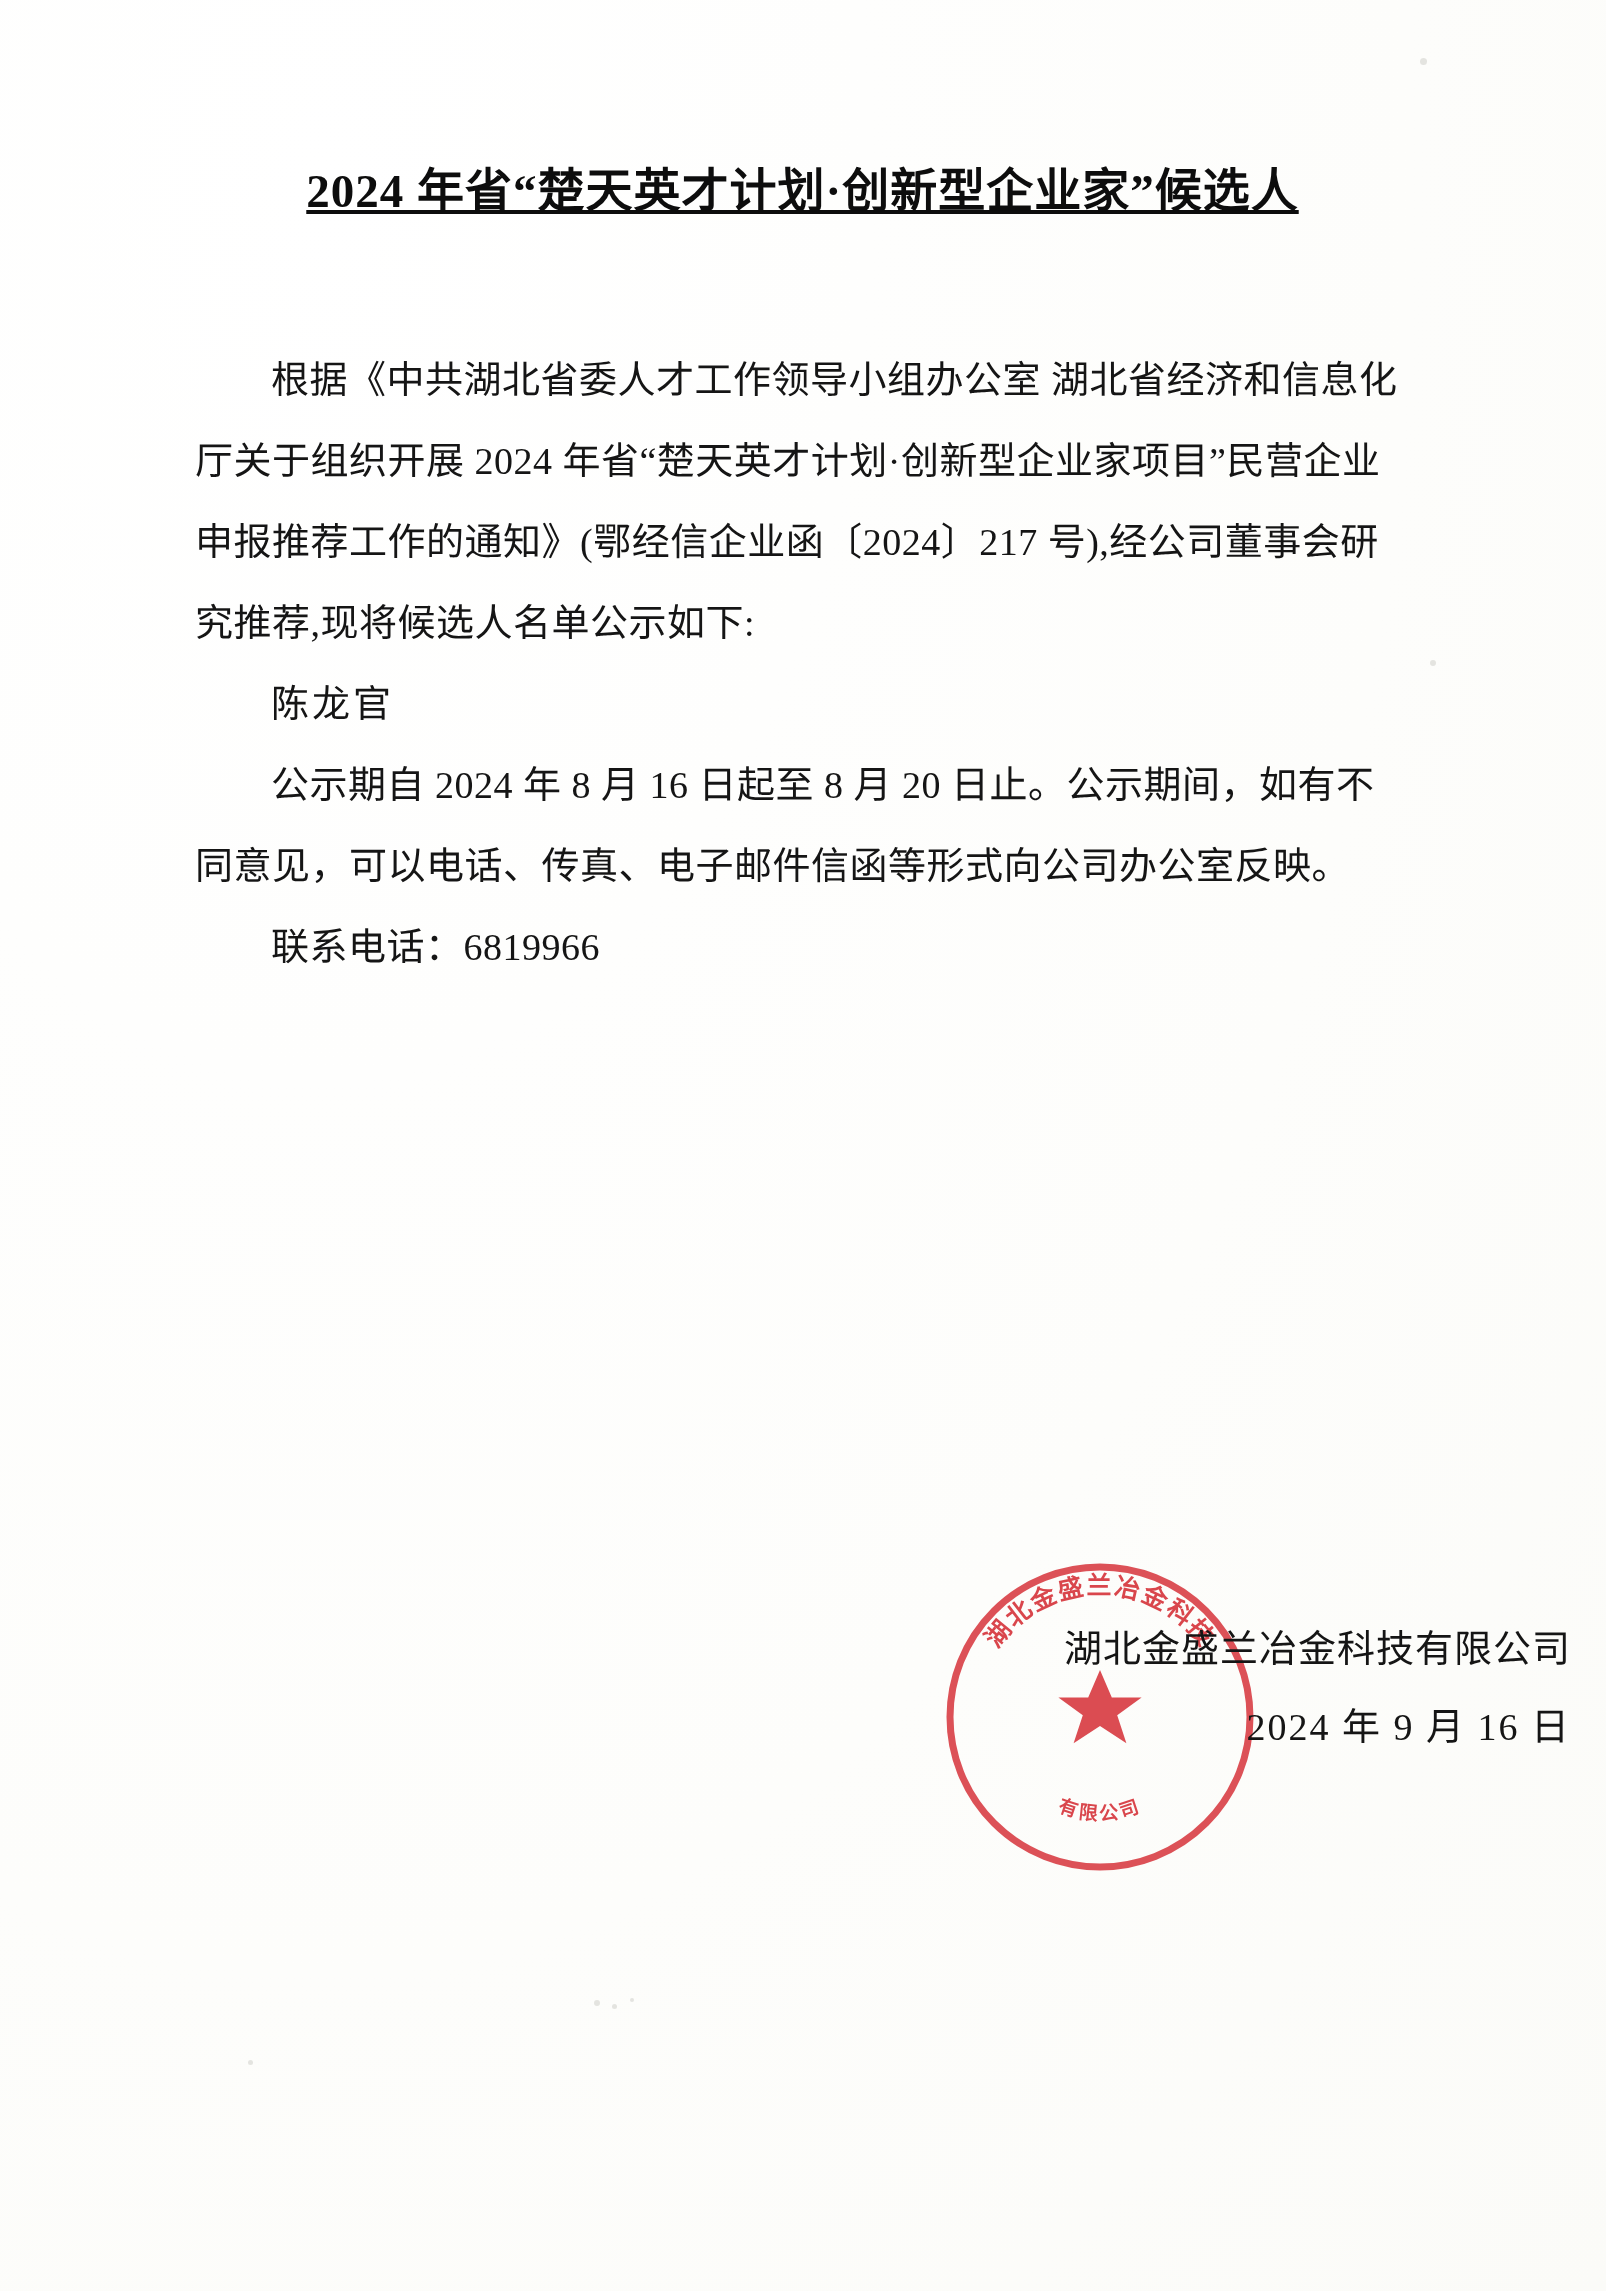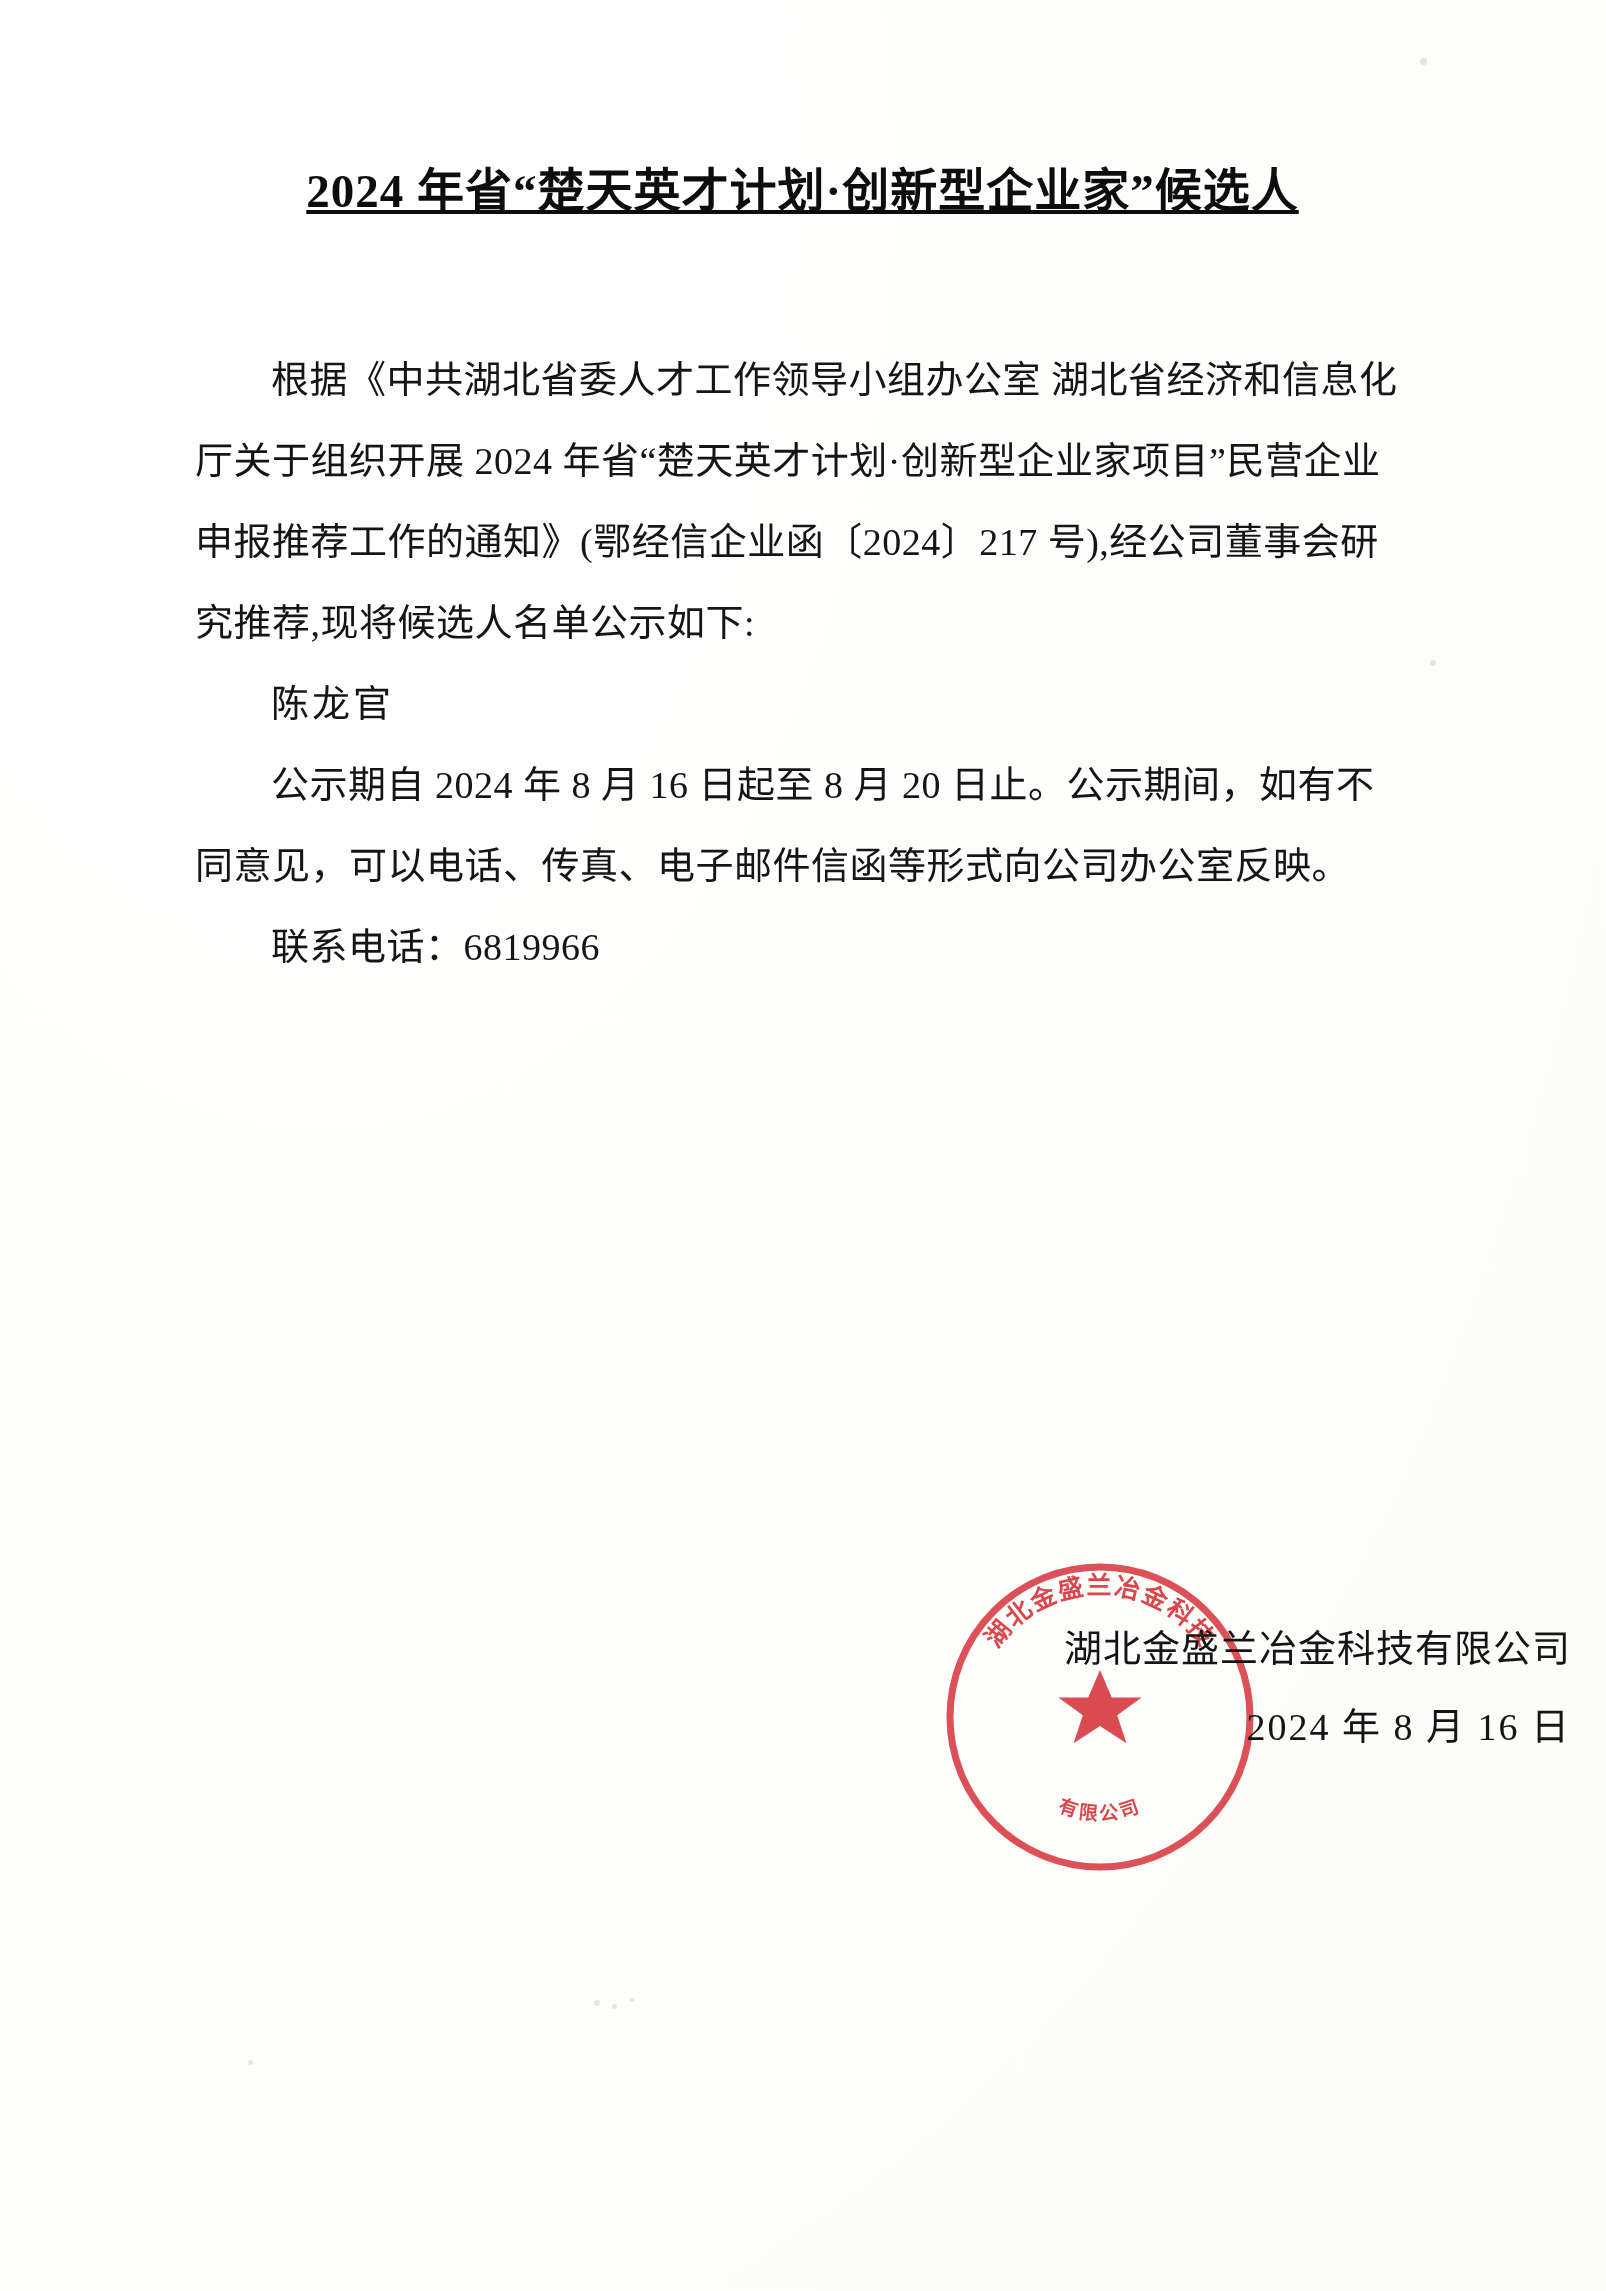--- a/index.html
+++ b/index.html
@@ -160,16 +160,16 @@
         <g transform="translate(165,158)">
           <polygon points="0,-40 11.8,-12.4 41.6,-12.4 17.2,5.2 26.4,33.2 0,16 -26.4,33.2 -17.2,5.2 -41.6,-12.4 -11.8,-12.4" fill="#d6333a" opacity="0.88"></polygon>
         </g>
       </svg>
     </div>
 
   </div>
 
   <div class="signature">
     <div>湖北金盛兰冶金科技有限公司</div>
-    <div class="sign-date">2024 年 8 月 16 日</div>
+    <div class="sign-date">2024 年 9 月 16 日</div>
   </div>
 
 </div>
 
 </body></html>

